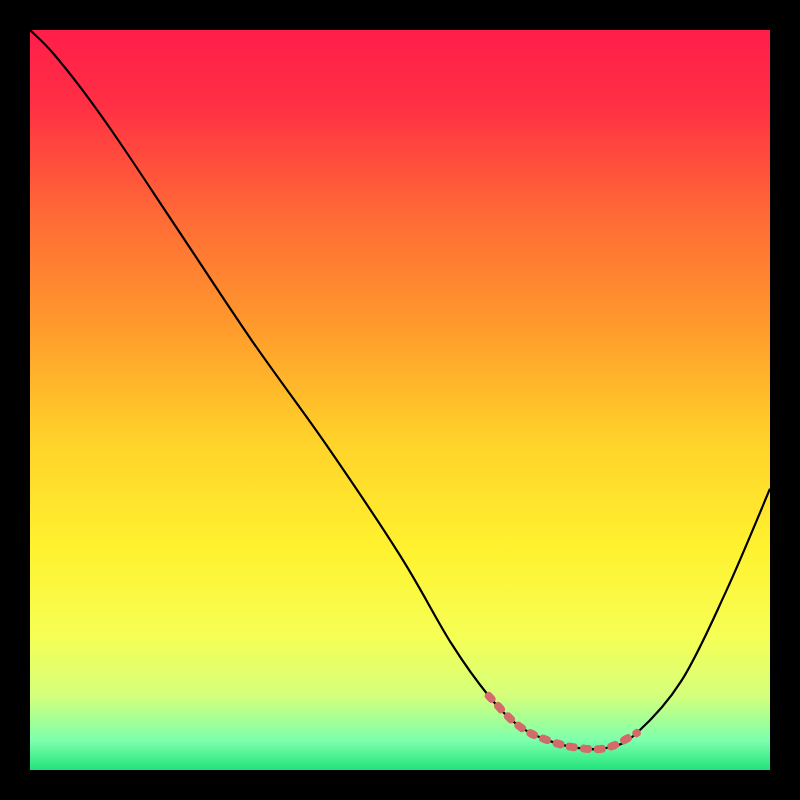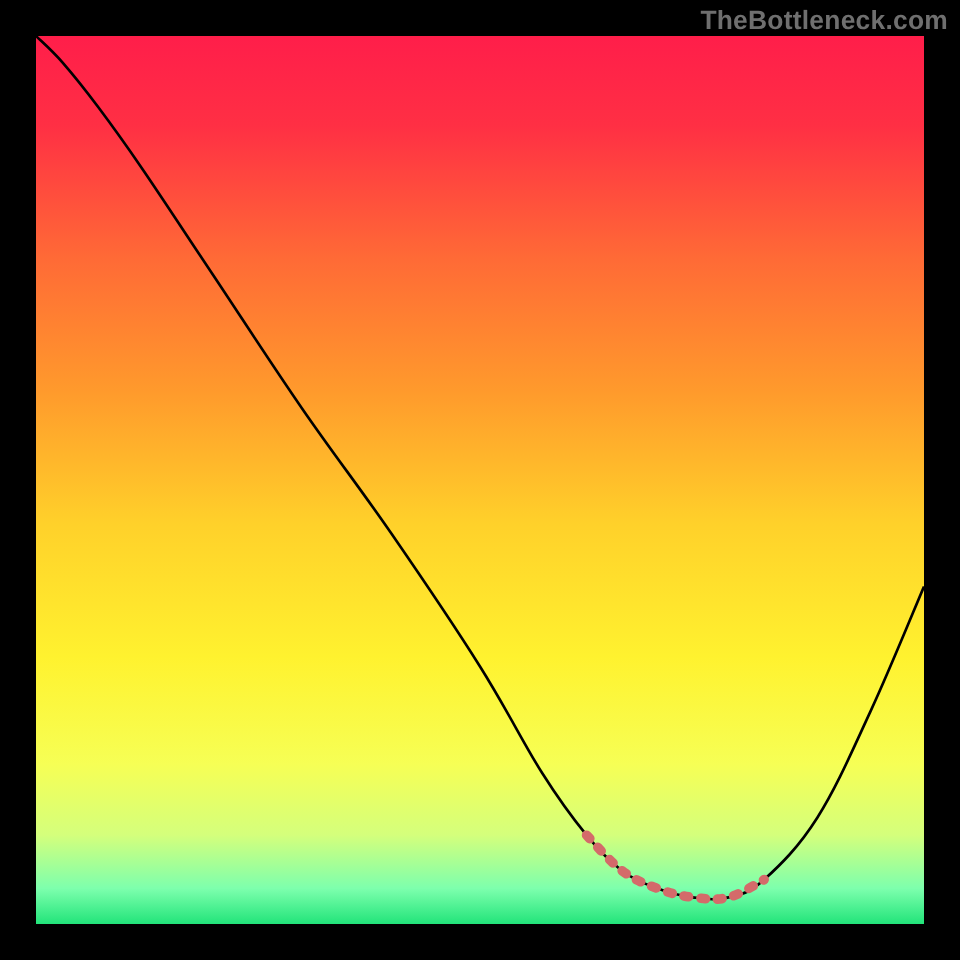--- a/index.html
+++ b/index.html
@@ -31,21 +31,20 @@
     top: 30px;
     width: 740px;
     height: 740px;
     display: block;
   }
 </style>
 </head>
 <body>
 
 <div class="frame">
-  <div class="watermark">TheBottleneck.com</div>
 
   <svg class="plot" viewBox="0 0 740 740">
     <defs>
       <linearGradient id="bg-grad" x1="0" y1="0" x2="0" y2="1">
           <stop offset="0%" stop-color="#ff1e4a"></stop>
           <stop offset="10%" stop-color="#ff2f44"></stop>
           <stop offset="25%" stop-color="#ff6a36"></stop>
           <stop offset="40%" stop-color="#ff9a2c"></stop>
           <stop offset="55.00000000000001%" stop-color="#ffd12a"></stop>
           <stop offset="70%" stop-color="#fff22f"></stop>

